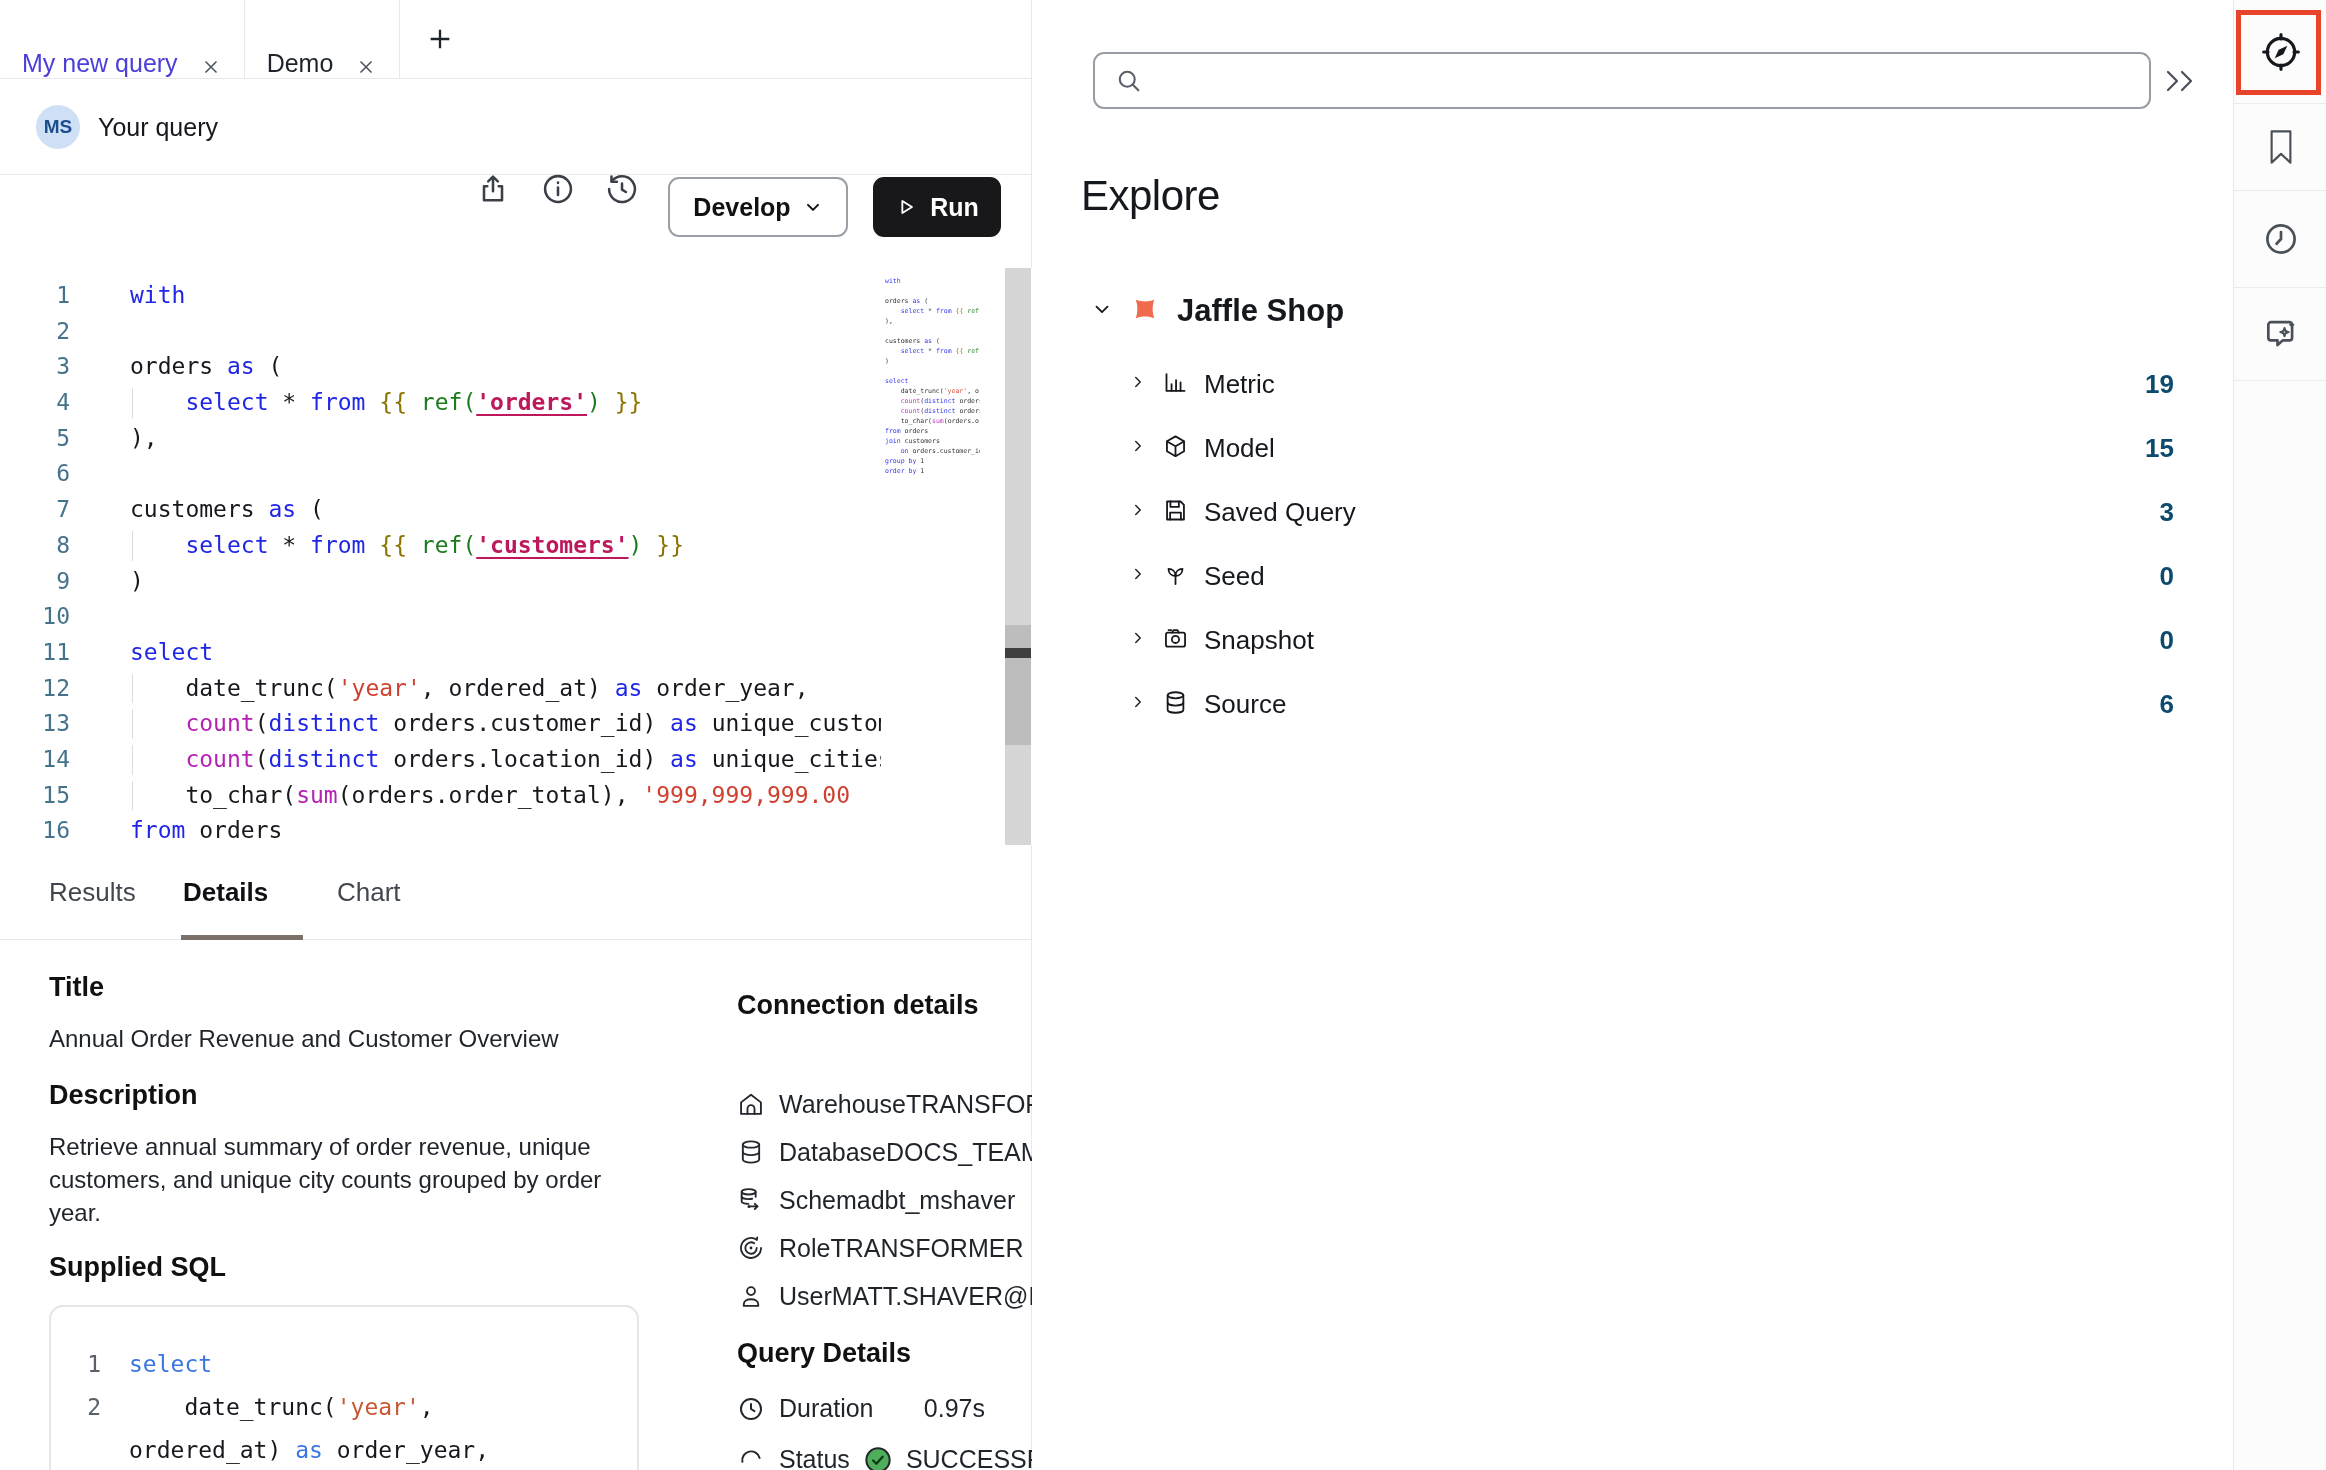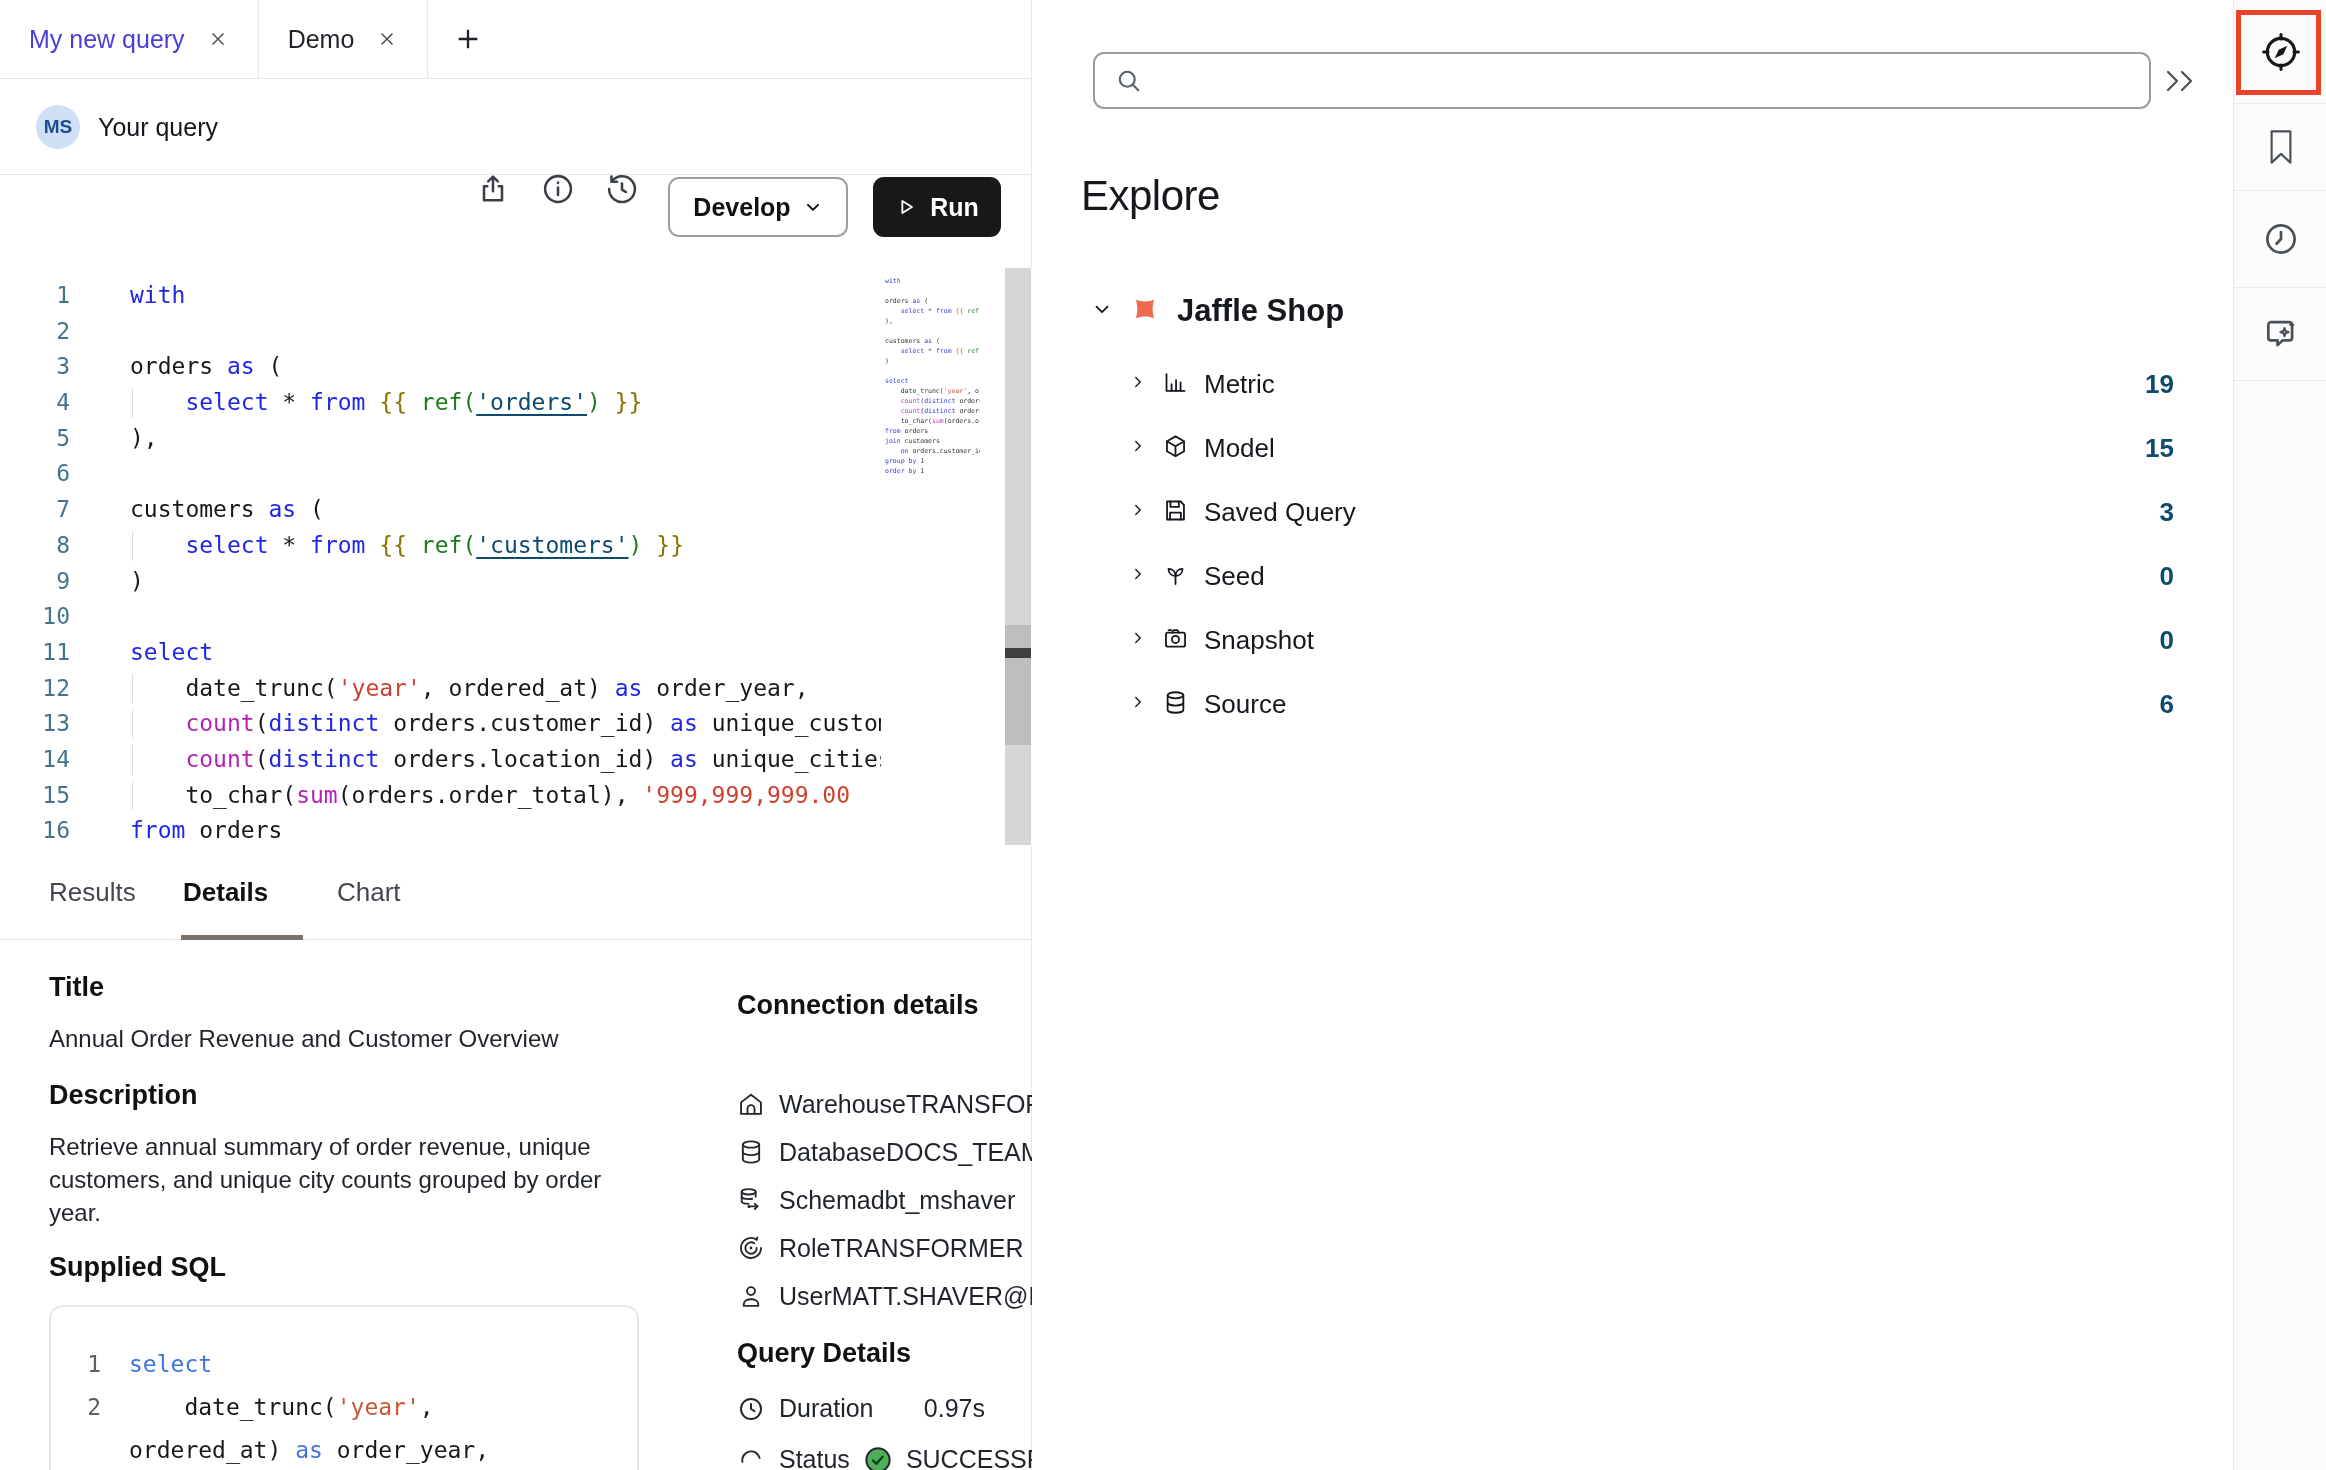--- a/index.html
+++ b/index.html
@@ -5,21 +5,21 @@
   * { margin:0; padding:0; box-sizing:border-box; }
   html,body { width:2326px; height:1470px; background:#fff; }
   body { font-family:"Liberation Sans","DejaVu Sans",sans-serif; color:#16181D; }
   .page { position:relative; width:2326px; height:1470px; overflow:hidden; background:#fff; }
   .mono { font-family:"DejaVu Sans Mono",monospace; }
 
   
   .left { position:absolute; left:0; top:0; width:1032px; height:1470px; border-right:1px solid #E6E8EB; background:#fff; }
 
   .tabbar { position:absolute; left:0; top:0; width:100%; height:79px; border-bottom:1px solid #E6E8EB; display:flex; align-items:stretch; }
-  .tab { display:flex; align-items:center; gap:22px; padding:0 29px; border-right:1px solid #E6E8EB; font-size:25px; color:#1F242B; cursor:pointer; }
+  .tab { display:flex; align-items:flex-end; gap:22px; padding:0 22px; border-right:1px solid #E6E8EB; font-size:25px; color:#1F242B; cursor:pointer; }
   .tab.active { color:#4B3FD8; }
   .tab .x { width:22px; height:22px; stroke:#4A5058; stroke-width:1.6; }
   .plusbtn { display:flex; align-items:center; padding:0 26px; }
   .plusbtn svg { width:28px; height:28px; stroke:#1F242B; stroke-width:2; }
 
   .qheader { position:absolute; left:0; top:79px; width:100%; height:96px; border-bottom:1px solid #E6E8EB; }
   .avatar { position:absolute; left:36px; top:26px; width:44px; height:44px; border-radius:50%; background:#CFE0F6; color:#1C4D8F; font-weight:bold; font-size:19px; display:flex; align-items:center; justify-content:center; }
   .qtitle { position:absolute; left:98px; top:34px; font-size:25px; color:#16181D; }
   .hicon { position:absolute; top:110px; width:36px; height:36px; transform:translateY(-50%); color:#3B4048; cursor:pointer; }
   .hicon svg { width:36px; height:36px; stroke:currentColor; fill:none; stroke-width:1.7; stroke-linecap:round; stroke-linejoin:round; }
@@ -40,21 +40,21 @@
   .cl { position:relative; height:35.7px; line-height:35.7px; font-size:23px; white-space:pre; }
   .cl .num { position:absolute; left:0; width:70px; text-align:right; color:#45738C; }
   .cl .code { position:absolute; left:130px; white-space:pre; }
   .cl .guide { position:absolute; left:132px; top:3px; bottom:3px; width:1px; background:#DCDCDC; }
   .tk-k { color:#2026E6; }
   .tk-t { color:#16181D; }
   .tk-s { color:#D0402F; }
   .tk-f { color:#B520B5; }
   .tk-j { color:#8A7400; }
   .tk-r { color:#1D7A1D; }
-  .tk-u { color:#0c4a6e; text-decoration:underline; text-underline-offset:4px; text-decoration-thickness:2px; }
+  .tk-u { color:#be185d; text-decoration:underline; text-underline-offset:4px; text-decoration-thickness:2px;font-weight:bold; }
   .tk-kb { color:#3B76E0; }
   .tk-s2 { color:#C65833; }
   .minimap { position:absolute; left:885px; top:8px; width:95px; height:300px; overflow:hidden; opacity:.9; }
   .mm { height:10px; line-height:10px; font-size:6.5px; white-space:pre; }
   .vscroll { position:absolute; left:1005px; top:0; width:26px; height:577px; background:#D6D6D6; }
   .vthumb { position:absolute; left:0; top:357px; width:26px; height:120px; background:#BDBDBD; }
   .vmark { position:absolute; left:0; top:380px; width:26px; height:10px; background:#3F3F3F; }
 
   
   .rtabs { position:absolute; left:0; top:845px; width:100%; height:95px; border-bottom:1px solid #E6E8EB; }

